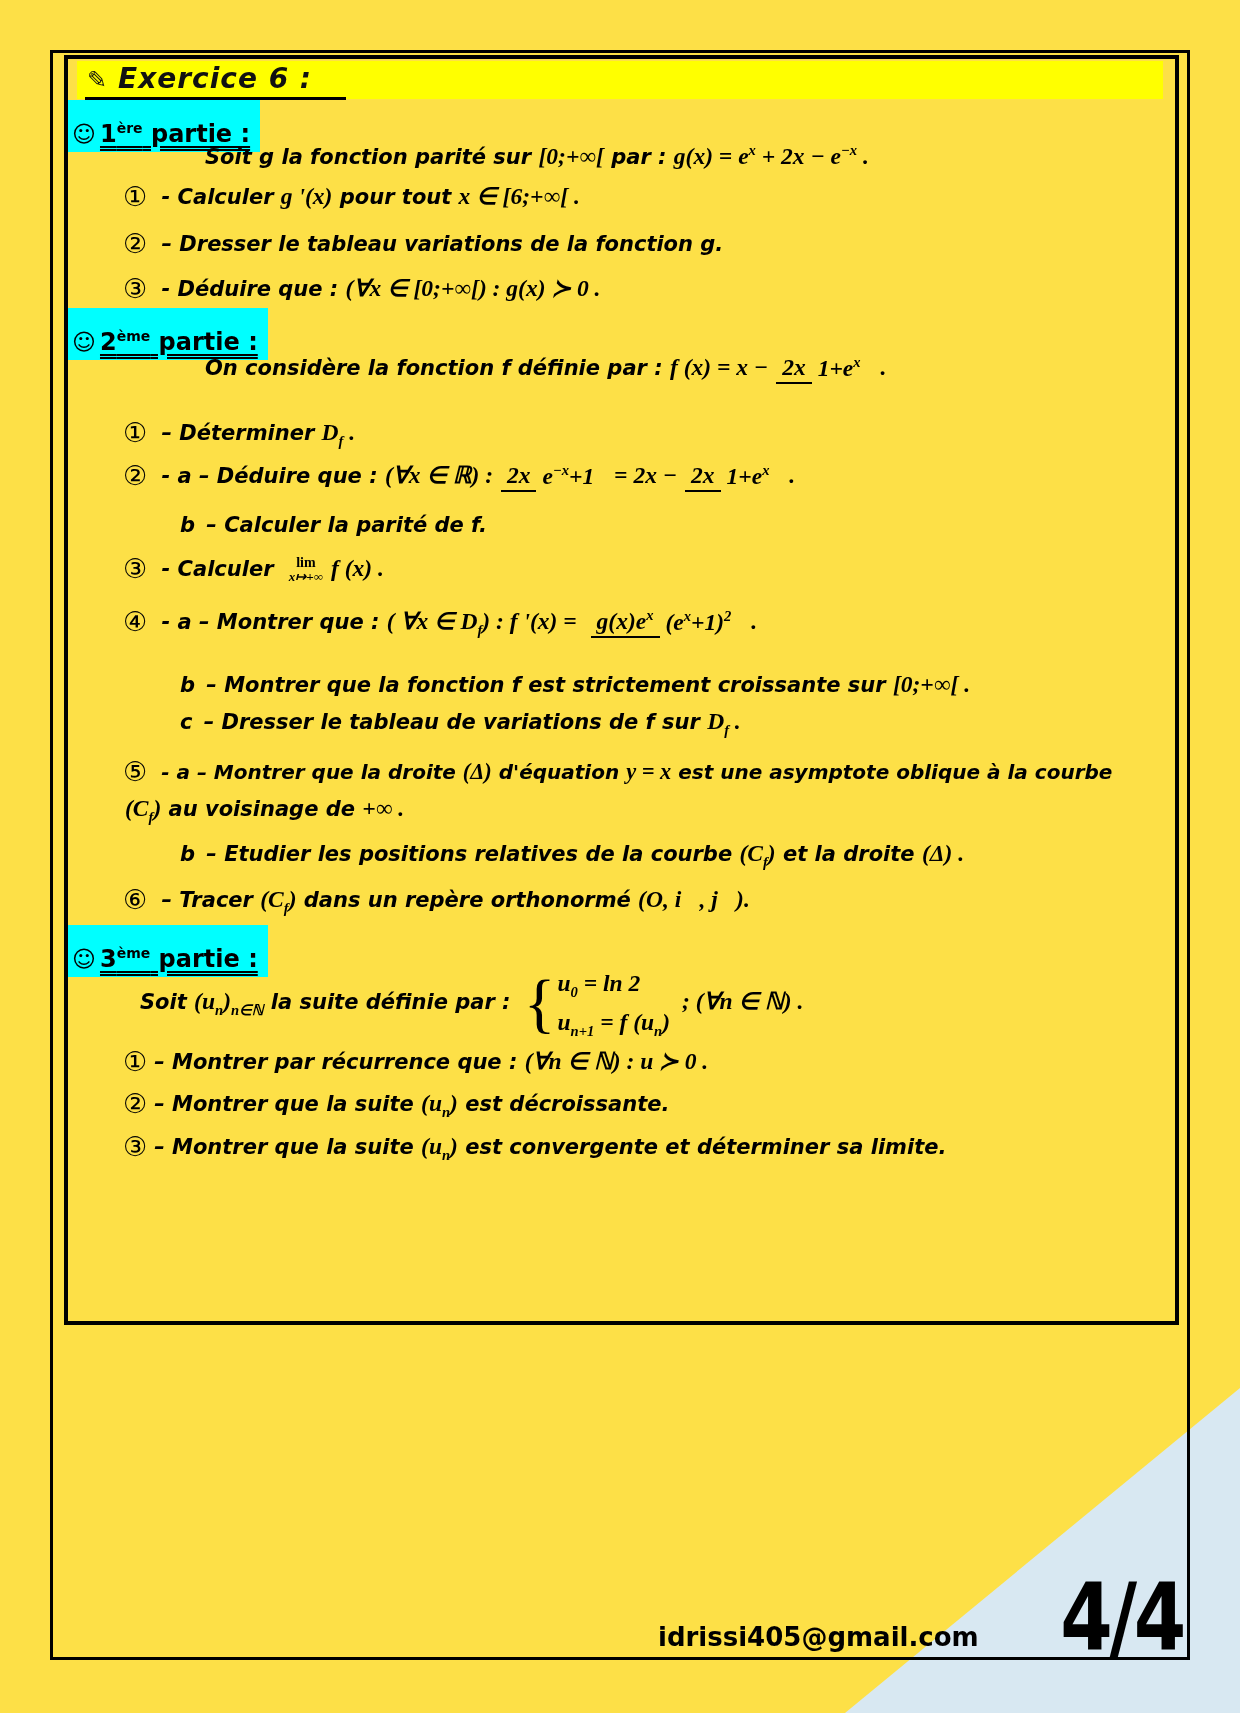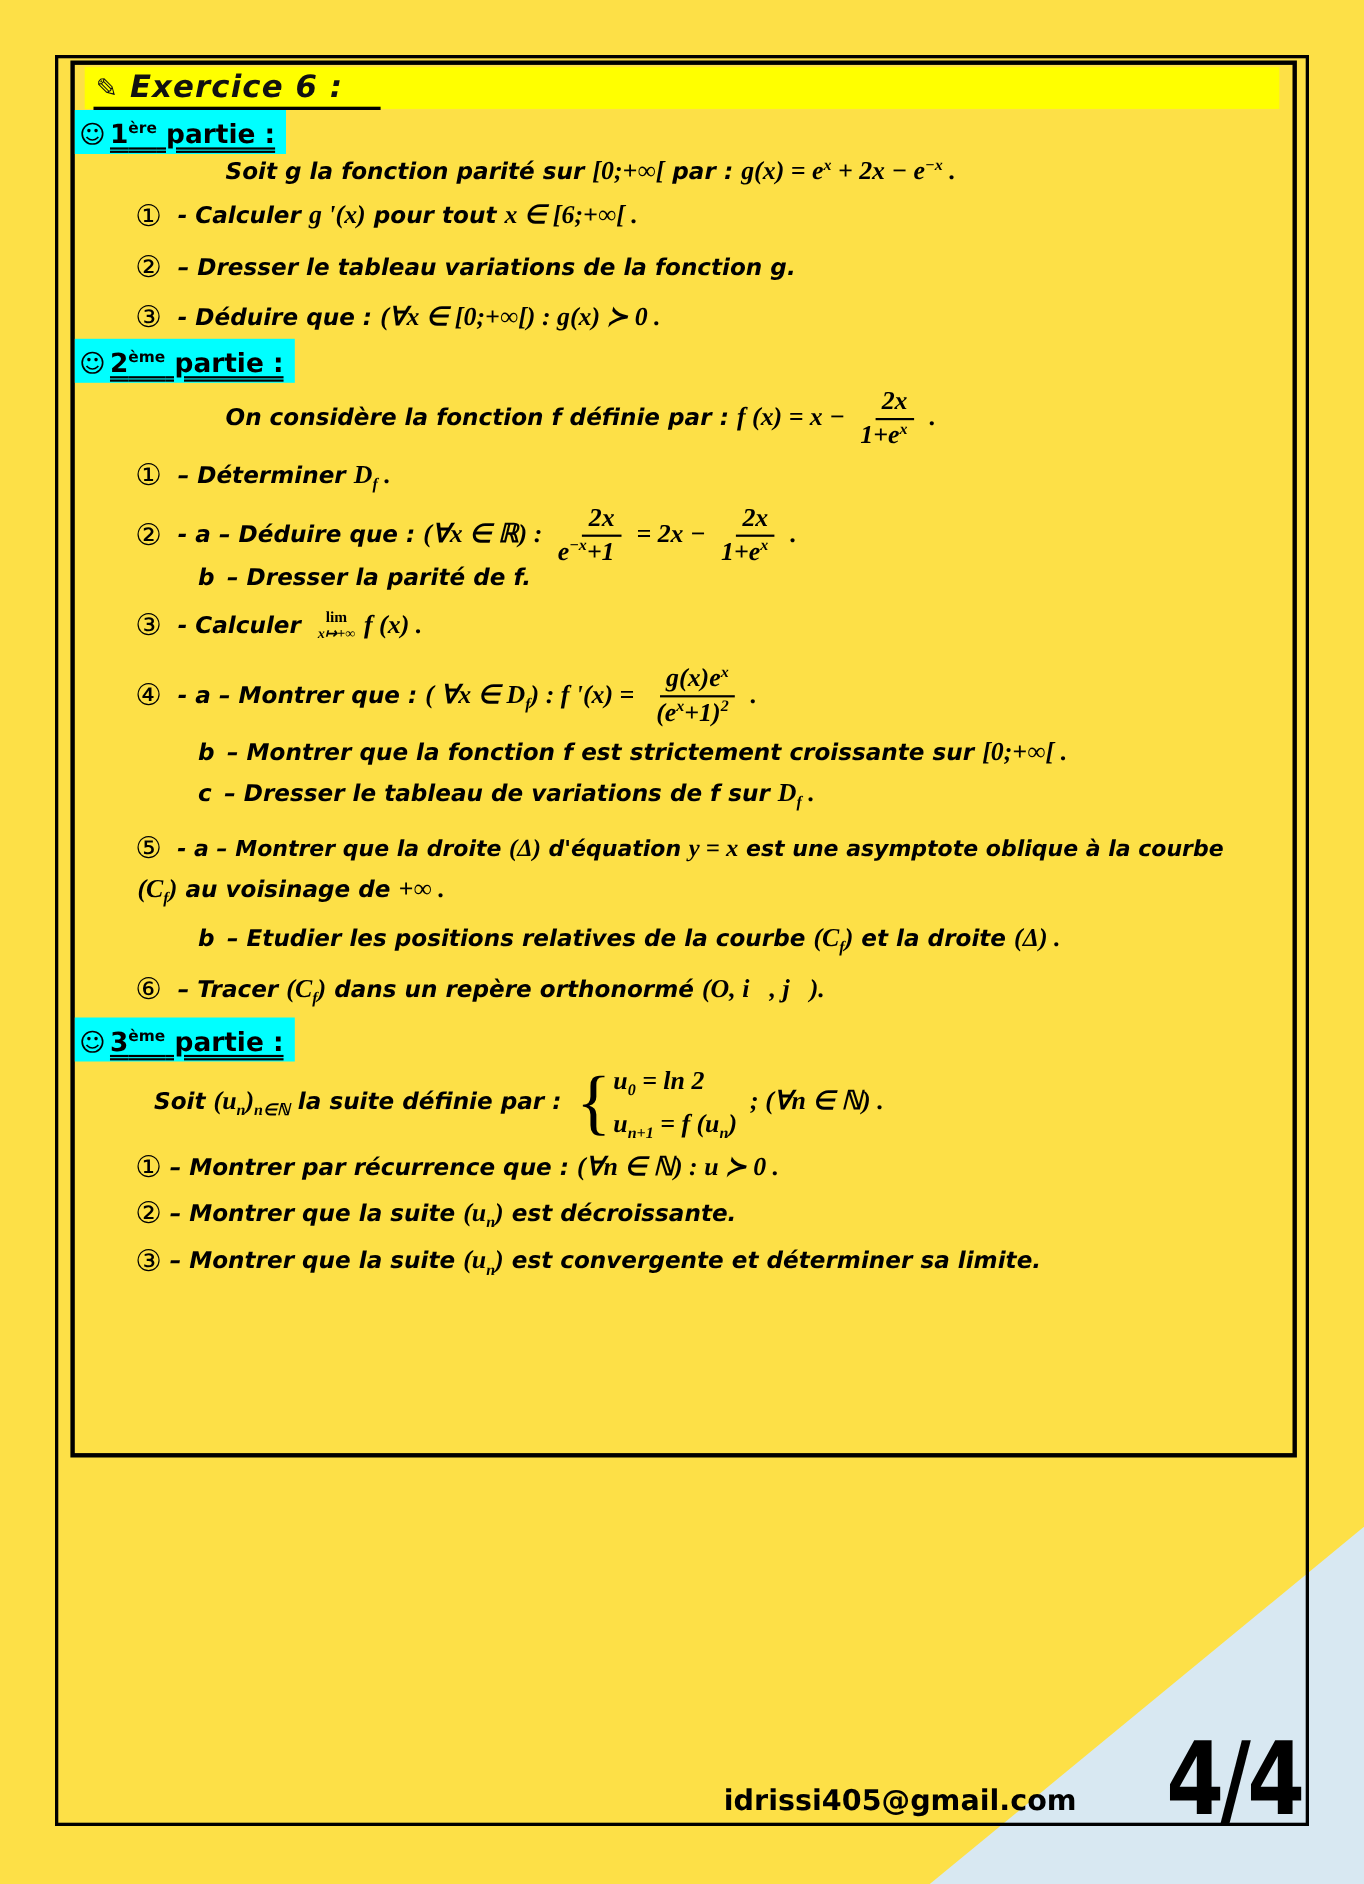--- a/index.html
+++ b/index.html
@@ -27,42 +27,42 @@
     background:var(--c-yellow,#ffff00);
   }
   .title-text {
     position:absolute; left:8px; top:1px; display:inline-block;
     font-size:28px; font-weight:bold; font-style:italic; letter-spacing:1px;
     border-bottom:3px solid #000; padding:0 34px 2px 2px; color:#111;
   }
   .pen { font-style:normal; font-size:24px; margin-right:10px; }
   .pheader {
     position:absolute; background:var(--c-cyan,#00ffff);
-    font-size:24px; font-weight:bold; padding:8px 10px 4px 4px; white-space:nowrap;
+    font-size:24px; font-weight:bold; padding:20px 10px 4px 4px; white-space:nowrap;
   }
   .ph-text { text-decoration:underline double; text-underline-offset:4px; }
   .pheader sup { font-size:14px; }
   .smiley { font-weight:normal; margin-right:4px; font-size:23px; }
   .line {
     position:absolute; white-space:nowrap; font-size:21px;
     font-style:italic; font-weight:bold; line-height:1.3;
   }
   .m {
     font-family:"Liberation Serif", serif; font-style:italic; font-weight:600;
     font-size:1.12em;
   }
   .msup { font-size:0.62em; vertical-align:super; line-height:0; }
   .msub { font-size:0.62em; vertical-align:sub; line-height:0; }
   .badge {
     font-style:normal; font-weight:normal; font-size:27px;
     margin-right:7px; vertical-align:-2px;
   }
   .subletter { margin-right:4px; }
   .frac {
-    display:inline-flex; flex-direction:column; align-items:flex-end;
+    display:inline-flex; flex-direction:row; align-items:flex-start;
     vertical-align:middle; margin:0 8px; line-height:1.15;
   }
   .frac .num { padding:0 6px 1px 6px; border-bottom:2px solid #000; }
   .frac .den { padding:1px 6px 0 6px; }
   .lim {
     display:inline-flex; flex-direction:column; align-items:center;
     vertical-align:middle; margin:0 8px;
     font-family:"Liberation Serif", serif;
   }
   .lim .limword { font-style:normal; font-weight:600; font-size:14px; line-height:1; }
@@ -137,21 +137,21 @@
     <span class="badge">②</span><span> - a –  Déduire que : </span><span class="m">(∀x ∈ ℝ) :</span><span class="frac m">
         <span class="num">2x</span>
         <span class="den"><span>e</span><sup class="msup">−x</sup><span>+1</span></span>
       </span><span class="m"> = 2x −</span><span class="frac m">
         <span class="num">2x</span>
         <span class="den"><span>1+e</span><sup class="msup">x</sup></span>
       </span><span class="m"> .</span>
   </div>
 
   <div class="line" style="left:180px; top:512px;">
-    <span class="subletter">b</span><span> – Dresser la parité de f.</span>
+    <span class="subletter">b</span><span> – Calculer la parité de f.</span>
   </div>
 
   <div class="line" style="left:123px; top:551px;">
     <span class="badge">③</span><span> - Calculer </span><span class="lim">
         <span class="limword">lim</span>
         <span class="limsub">x↦+∞</span>
       </span><span class="m">f (x)</span><span class="m"> .</span>
   </div>
 
   <div class="line" style="left:123px; top:604px;">

